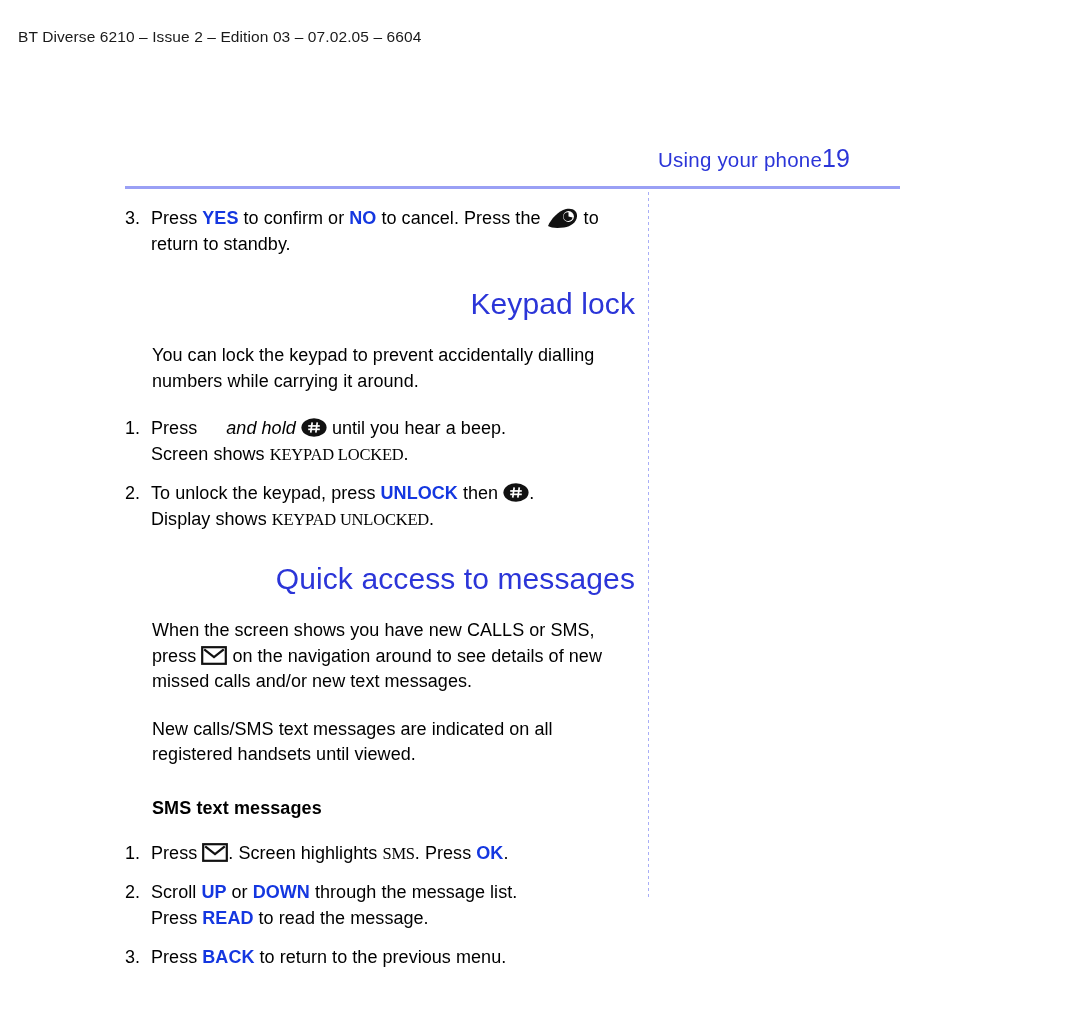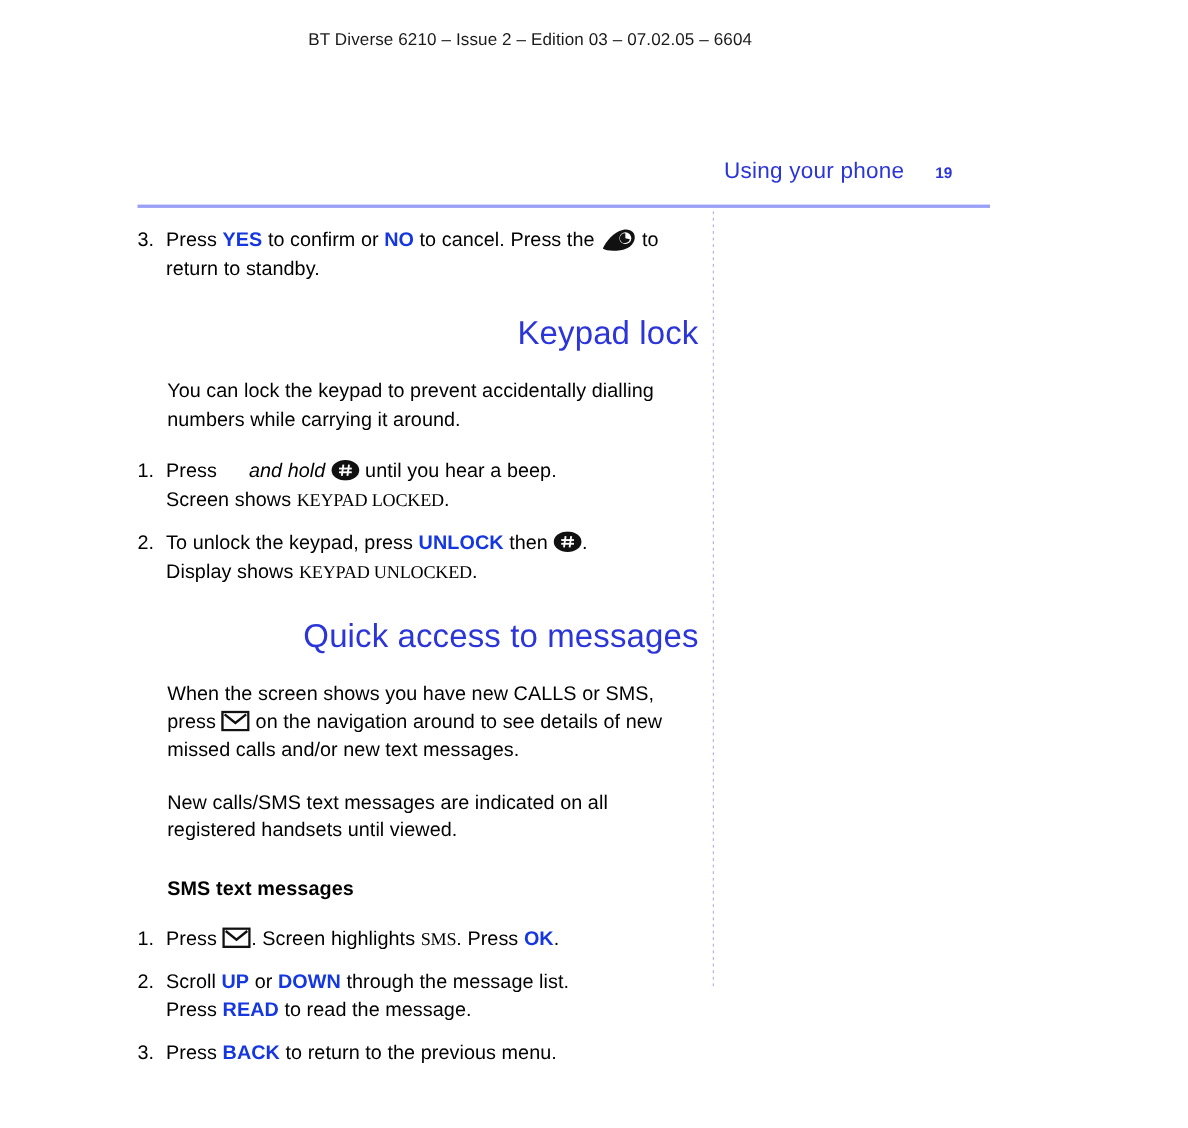--- a/index.html
+++ b/index.html
@@ -13,23 +13,23 @@
     position: relative;
     font-family: "Liberation Sans", sans-serif;
     color: #000000;
     overflow: hidden;
   }
 
   
   .running-header {
     position: absolute;
     top: 28px;
-    left: 8px;
+    left: 18px;
     width: 948px;
-    text-align: center;
+    text-align: left;
     font-size: 15.5px;
     letter-spacing: 0.1px;
     color: #1a1a1a;
   }
 
   
   .chapter-head {
     position: absolute;
     top: 144px;
     left: 119px;
@@ -37,24 +37,24 @@
     display: flex;
     justify-content: flex-end;
     align-items: baseline;
     color: #2b35d8;
   }
   .chapter-title {
     font-size: 20.5px;
     letter-spacing: 0.2px;
   }
   .chapter-page {
-    font-size: 14px;
-    font-weight: bold;
+    font-size: 25px;
+    font-weight: normal;
     width: 72px;
-    text-align: center;
+    text-align: left;
   }
   .head-rule {
     position: absolute;
     top: 186px;
     left: 125px;
     width: 775px;
     height: 3px;
     background: #9aa0f5;
   }
 

